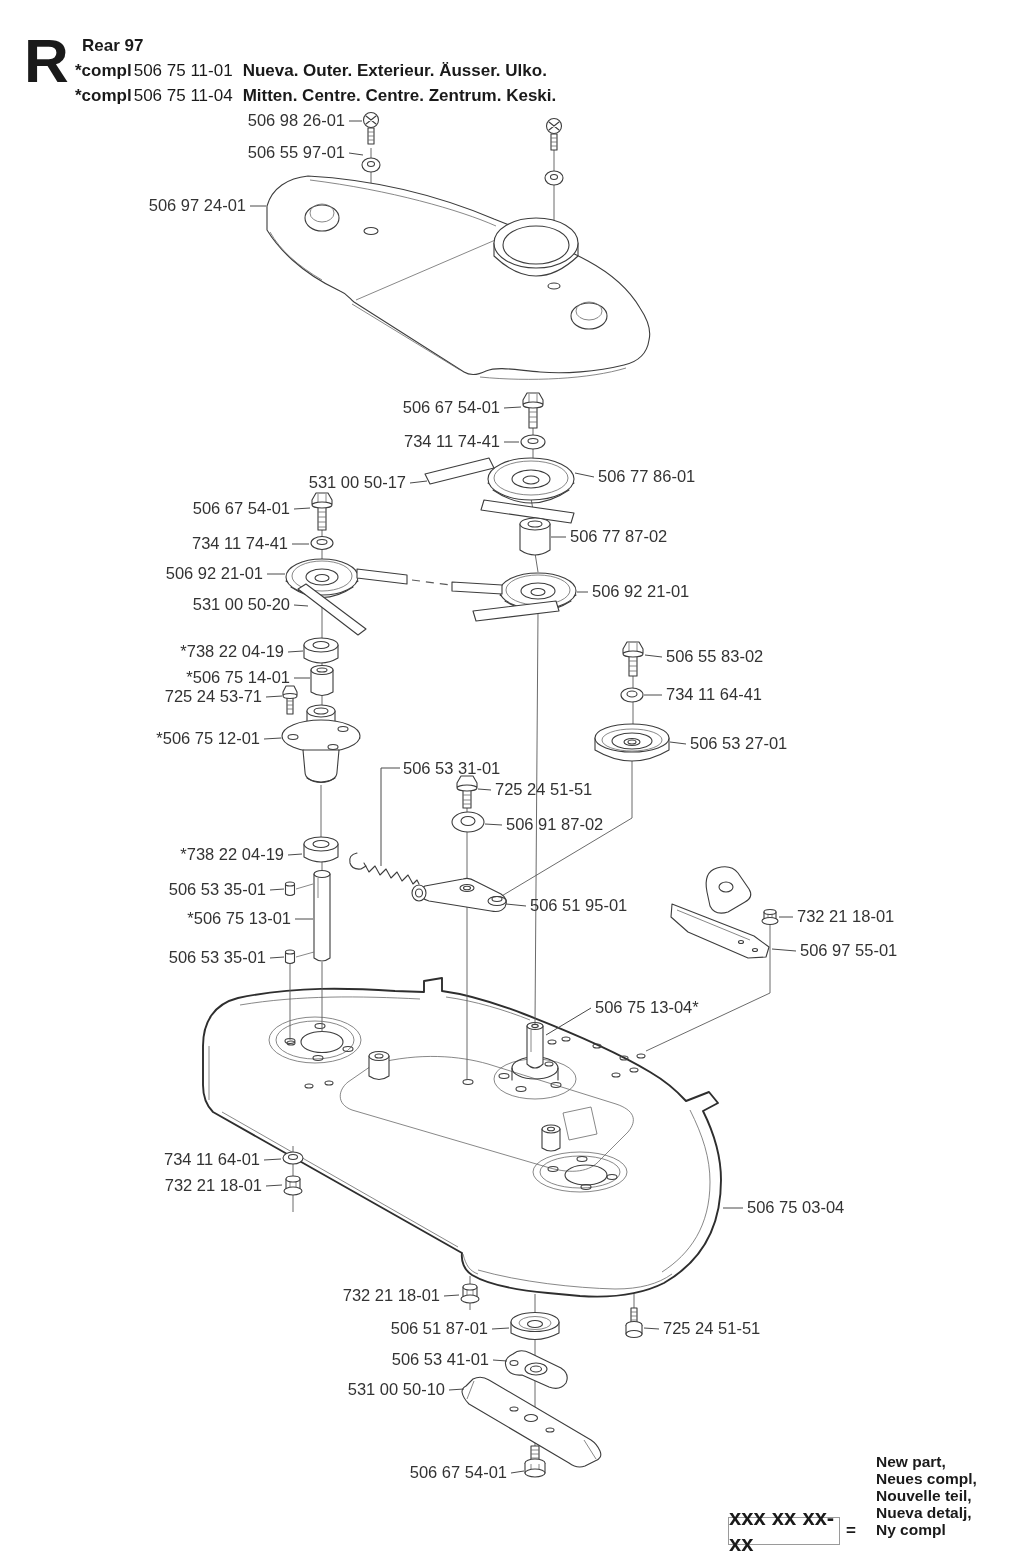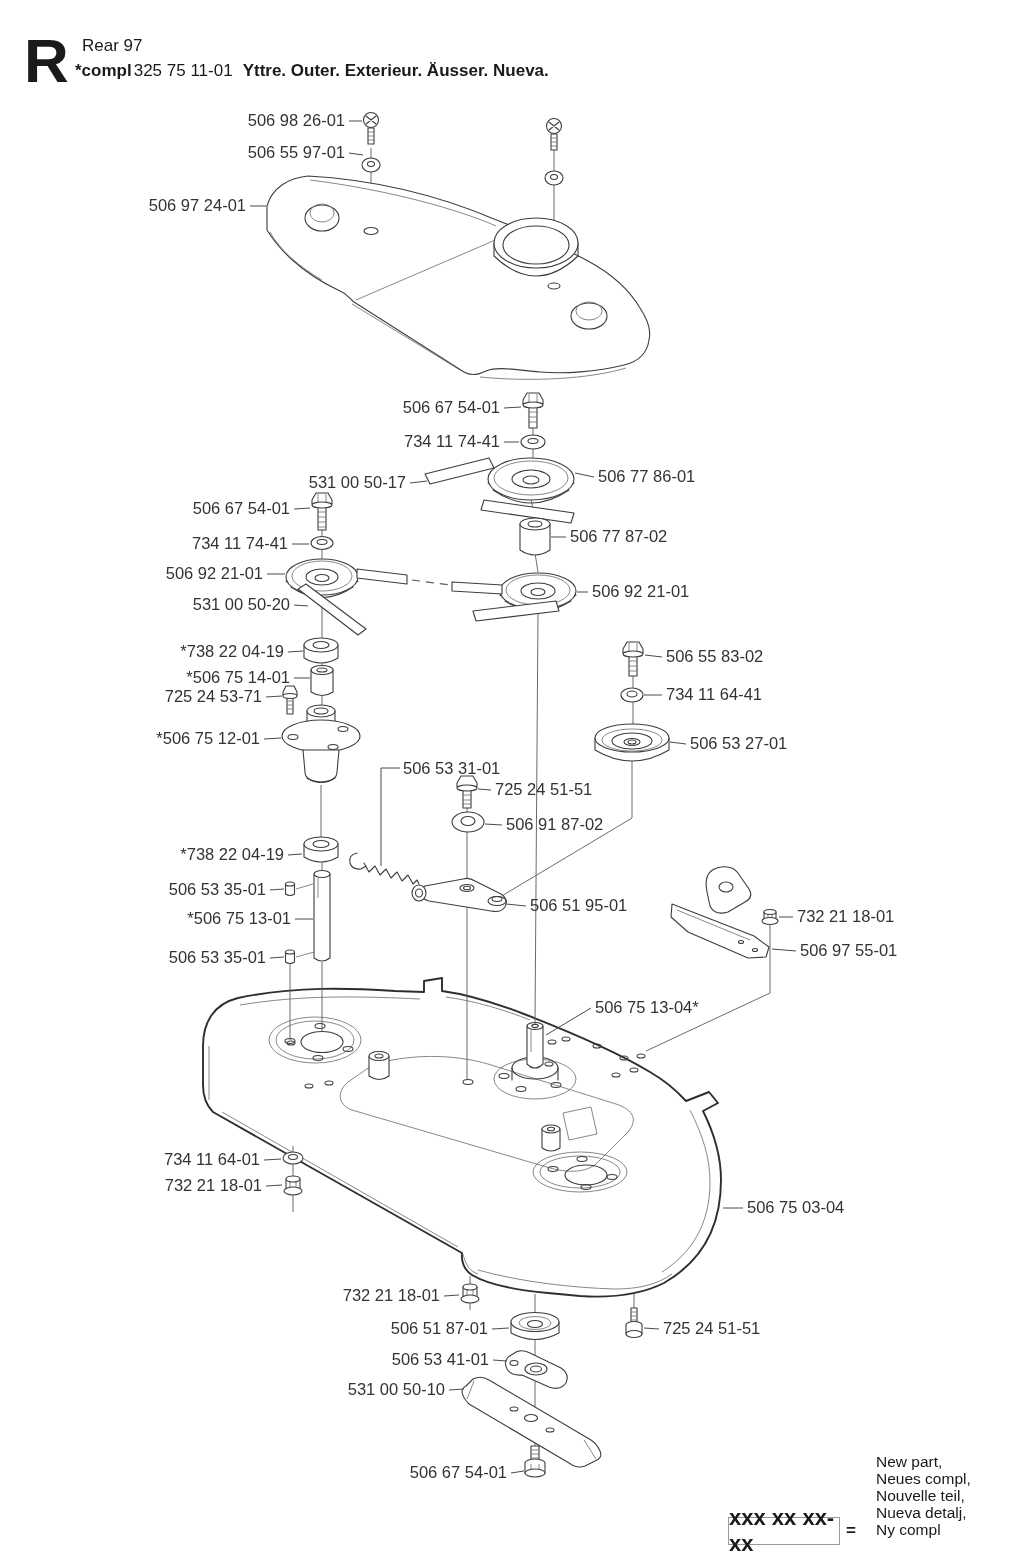--- a/index.html
+++ b/index.html
@@ -1,51 +1,52 @@
 <!DOCTYPE html>
 <html><head>
 <meta charset="utf-8">
 <style>
   html,body{margin:0;padding:0;background:#e8e8e8;}
   .page{position:relative;width:1024px;height:1557px;background:#ffffff;
         font-family:"Liberation Sans", sans-serif;color:#1a1a1a;overflow:hidden;margin:0 auto;}
   
   .hdr-letter{position:absolute;left:24px;top:30px;font-size:62px;font-weight:bold;line-height:1;}
-  .hdr-title{position:absolute;left:82px;top:36px;font-size:17px;font-weight:normal;}
+  .hdr-title{position:absolute;left:82px;top:36px;font-size:17px;font-weight:bold;}
   .hdr-line{position:absolute;left:75px;font-size:17px;white-space:nowrap;}
   .hdr-line .pfx{font-weight:bold;}
   .hdr-line .num{font-weight:normal;padding:0 4px 0 2px;}
   .hdr-line .dsc{font-weight:bold;padding-left:6px;}
   #hdr-line-0{top:61px;} #hdr-line-1{top:86px;}
   
   .legend-box{position:absolute;left:728px;top:1517px;width:110px;height:26px;
       border:1px solid #9a9a9a;display:flex;align-items:center;justify-content:center;
       font-size:22px;font-weight:bold;}
   .legend-eq{position:absolute;left:846px;top:1521px;font-size:17px;font-weight:bold;}
-  .legend-list{position:absolute;left:876px;top:1453px;font-size:15.5px;font-weight:normal;line-height:17px;}
+  .legend-list{position:absolute;left:876px;top:1453px;font-size:15.5px;font-weight:bold;line-height:17px;}
   
   svg.art{position:absolute;left:0;top:0;width:1024px;height:1557px;}
   svg.art *{vector-effect:none;}
   .ln{fill:none;stroke:#3d3d3d;stroke-width:1.1;stroke-linecap:round;stroke-linejoin:round;}
   .lnw{fill:#ffffff;stroke:#3d3d3d;stroke-width:1.1;stroke-linejoin:round;}
   .thin{fill:none;stroke:#6a6a6a;stroke-width:0.8;}
   .heavy{fill:#ffffff;stroke:#2e2e2e;stroke-width:1.9;stroke-linejoin:round;}
   .axis{fill:none;stroke:#5a5a5a;stroke-width:0.9;}
   .dash{fill:none;stroke:#5a5a5a;stroke-width:1.2;stroke-dasharray:8 6;}
   #labels-layer text{font-family:"Liberation Sans",sans-serif;font-size:16.5px;fill:#333333;}
   #labels-layer polyline{fill:none;stroke:#4a4a4a;stroke-width:1;}
 </style>
 </head>
 <body>
 
 <div class="page">
 
   <div class="hdr-letter">R</div>
   <div class="hdr-title">Rear 97</div>
-  <div class="hdr-line" id="hdr-line-0"><span class="pfx">*compl</span><span class="num">325 75 11-01</span><span class="dsc">Yttre. Outer. Exterieur. Äusser. Nueva.</span></div>
+  <div class="hdr-line" id="hdr-line-0"><span class="pfx">*compl</span><span class="num">506 75 11-01</span><span class="dsc">Nueva. Outer. Exterieur. Äusser. Ulko.</span></div>
+  <div class="hdr-line" id="hdr-line-1"><span class="pfx">*compl</span><span class="num">506 75 11-04</span><span class="dsc">Mitten. Centre. Centre. Zentrum. Keski.</span></div>
 
   <svg class="art" viewBox="0 0 1024 1557">
 
     <g>
       <path class="heavy" d="M213,1112 C206,1105 203,1096 203,1085 L203,1046 C203,1022 214,1004 238,998
         C295,986 350,988 395,991 L424,992 L424,981 L442,978 L442,991
         C472,995 498,1004 524,1014 C560,1028 610,1048 650,1072 C662,1079 676,1090 686,1101
         L709,1092 L718,1103 L703,1111 C714,1133 721,1155 721,1180 C721,1232 697,1264 664,1283
         C638,1296 610,1298 580,1296 L548,1293 C515,1290 487,1284 472,1275 C464,1270 461,1261 462,1253 Z"></path>
       <path class="thin" d="M222,1112 L458,1247"></path>

